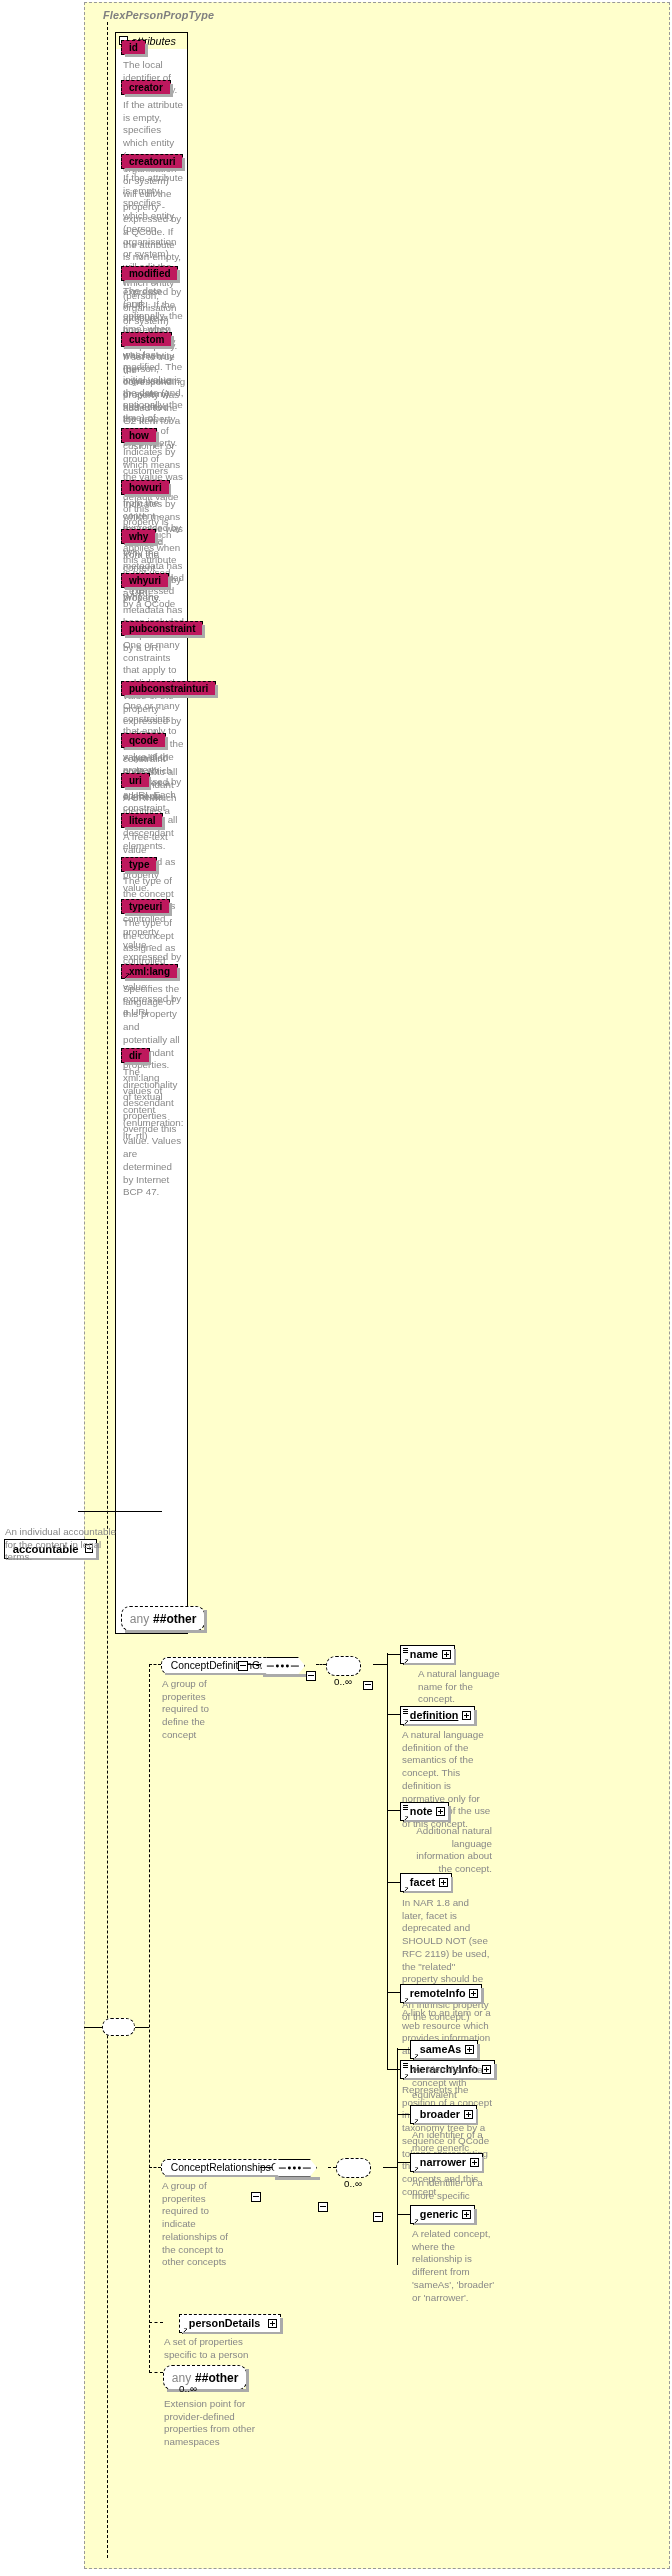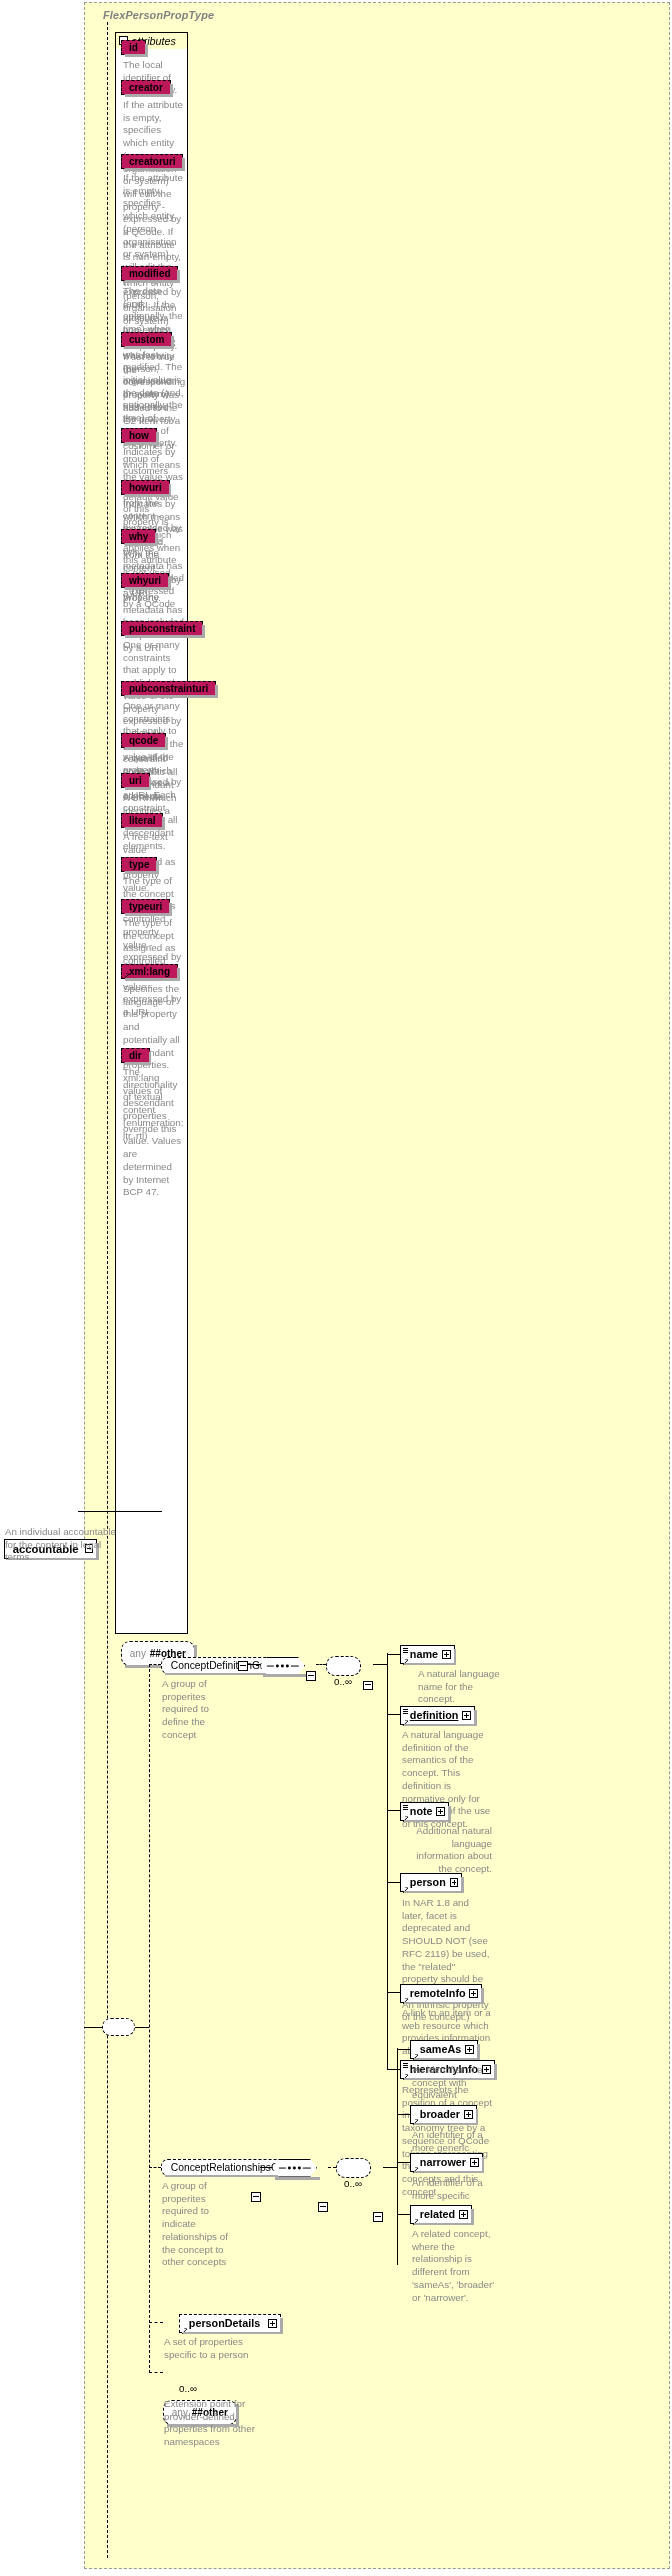--- a/index.html
+++ b/index.html
@@ -112,21 +112,21 @@
     padding:0 8.8px;font-size:10.3px;color:#000;white-space:nowrap;
   }
   .grp::after{content:"";position:absolute;left:2.9px;top:100%;width:100%;height:2.9px;background:#aaa;}
   .grp .sh-r{position:absolute;left:100%;top:2.9px;width:2.9px;height:100%;background:#aaa;}
 
   
   .anybox{
     position:absolute;box-sizing:border-box;
     border:1px dashed #000;background:#fff;height:25px;border-radius:8.8px;
     display:flex;align-items:center;justify-content:center;gap:3.9px;
-    padding:0 7.8px;font-size:10px;white-space:nowrap;margin-top:35px;
+    padding:0 7.8px;font-size:12px;white-space:nowrap;
   }
   .anybox .w1{color:#888;}
   .anybox .w2{color:#000;font-weight:bold;}
   .anybox::after{content:"";position:absolute;left:2.9px;top:100%;width:100%;height:2.9px;background:#aaa;}
   .anybox .sh-r{position:absolute;left:100%;top:2.9px;width:2.9px;height:100%;background:#aaa;}
 
   
   .seq{
     position:absolute;width:45px;height:17.6px;background:#fff;
     border:1px solid #000;box-sizing:border-box;
@@ -380,21 +380,21 @@
       <span>note</span>
       <span class="toggle plus"></span>
       <span class="sh-r"></span>
     </div>
     <div class="doc" style="left: 402px; top: 1825px; width: 90px; text-align: right;">Additional natural language information about the concept.</div>
     <div class="ln h" style="left: 387px; top: 1882px; width: 13.7px;"></div>
     <div class="ebox" style="left: 400px; top: 1873px;">
       <span class="mk-arrow"><svg width="5.9" height="5.9" viewBox="0 0 6 6">
           <path d="M0 6 L6 0 M2 0 L6 0 L6 4" stroke="#000" fill="none" stroke-width="1"></path>
         </svg></span>
-      <span>person</span>
+      <span>facet</span>
       <span class="toggle plus"></span>
       <span class="sh-r"></span>
     </div>
     <div class="doc" style="left: 402px; top: 1897px; width: 90px;">In NAR 1.8 and later, facet is deprecated and SHOULD NOT (see RFC 2119) be used, the "related" property should be used instead (was: An intrinsic property of the concept.)</div>
     <div class="ln h" style="left: 387px; top: 1992px; width: 13.7px;"></div>
     <div class="ebox" style="left: 400px; top: 1984px;">
       <span class="mk-arrow"><svg width="5.9" height="5.9" viewBox="0 0 6 6">
           <path d="M0 6 L6 0 M2 0 L6 0 L6 4" stroke="#000" fill="none" stroke-width="1"></path>
         </svg></span>
       <span>remoteInfo</span>
@@ -475,21 +475,21 @@
       <span>narrower</span>
       <span class="toggle plus"></span>
       <span class="sh-r"></span>
     </div>
     <div class="doc" style="left: 412px; top: 2177px; width: 90px;">An identifier of a more specific concept.</div>
     <div class="ln h" style="left: 397px; top: 2214px; width: 13.7px;"></div>
     <div class="ebox" style="left: 410px; top: 2205px;">
       <span class="mk-arrow"><svg width="5.9" height="5.9" viewBox="0 0 6 6">
           <path d="M0 6 L6 0 M2 0 L6 0 L6 4" stroke="#000" fill="none" stroke-width="1"></path>
         </svg></span>
-      <span>related</span>
+      <span>generic</span>
       <span class="toggle plus"></span>
       <span class="sh-r"></span>
     </div>
     <div class="doc" style="left: 412px; top: 2228px; width: 90px;">A related concept, where the relationship is different from 'sameAs', 'broader' or 'narrower'.</div>
   </div>
 
 <div class="ebox dashed" style="left:179px;top:2314px;gap:8px;">
   <span class="mk-arrow">
     <svg width="5.9" height="5.9" viewBox="0 0 6 6">
         <path d="M0 6 L6 0 M2 0 L6 0 L6 4" stroke="#000" fill="none" stroke-width="1"></path>

